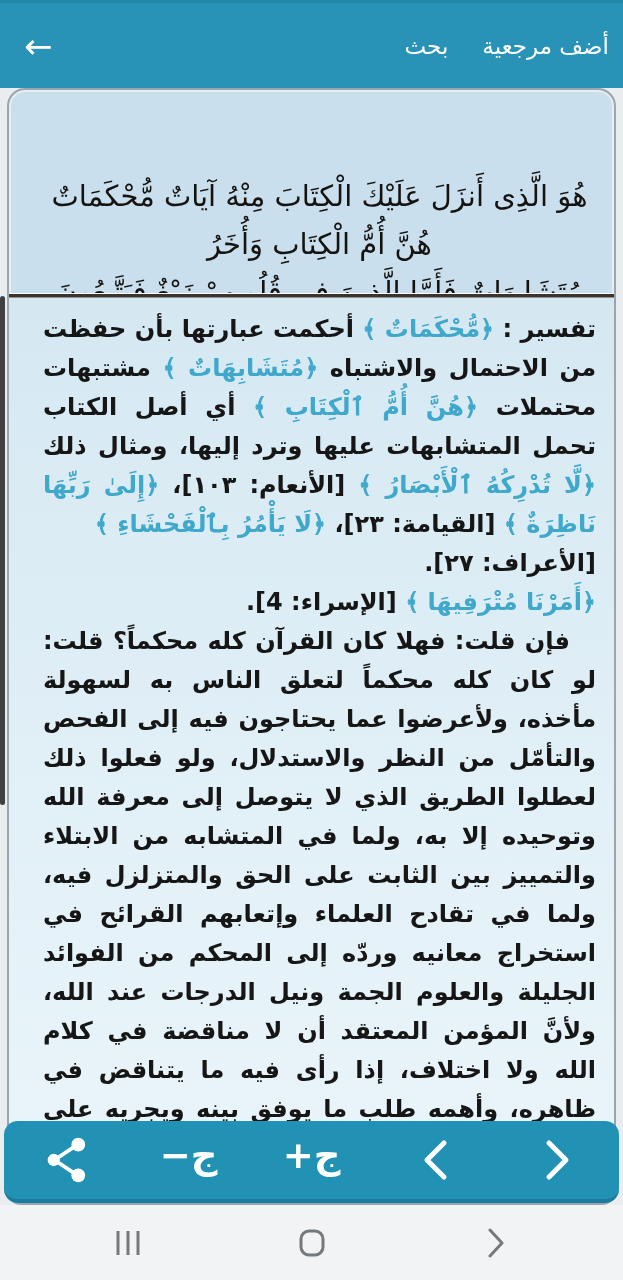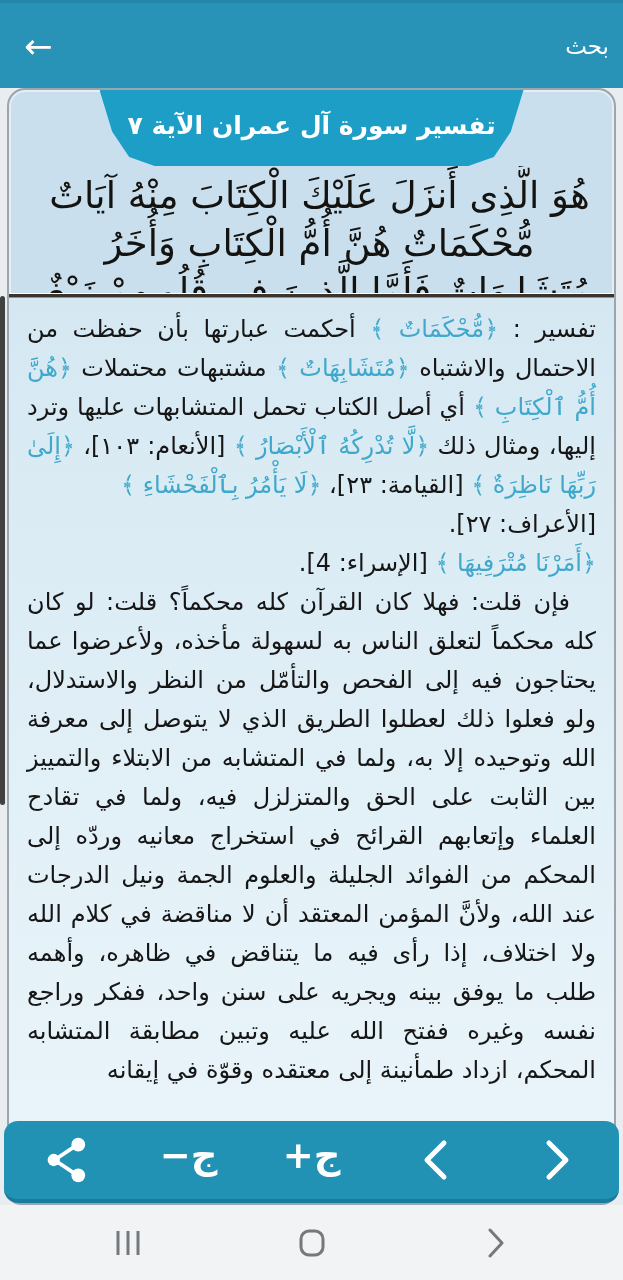--- a/index.html
+++ b/index.html
@@ -31,34 +31,34 @@
     position:absolute; top:0; left:50%; transform:translateX(-50%);
     width:424px; height:76px; background:#1d9ec6;
     clip-path: polygon(0% 0%, 100% 0%, 97% 55%, 93% 88%, 87% 100%, 13% 100%, 7% 88%, 3% 55%);
     display:flex; align-items:center; justify-content:center; z-index:6;
   }
   .header-tab .title { color:#fff; font-size:25px; font-weight:bold; padding-bottom:6px; }
   .verse {
     position:absolute; top:76px; left:0; right:0; height:151px;
     overflow:hidden; direction:rtl; text-align:center;
     font-family:"DejaVu Serif", serif;
-    font-size:37px; line-height:48px; color:#15130f;
+    font-size:29px; line-height:48px; color:#15130f;
     padding:6px 16px 0 32px;
   }
   .divider {
     position:absolute; top:203px; left:0; right:0; height:5px;
     background:#3a342c; border-top:1px solid #ffffff; border-bottom:1px solid #8b949b;
     z-index:6;
   }
   .tafsir {
     position:absolute; top:208px; left:0; right:0; bottom:0;
     background:linear-gradient(180deg,#d5e8f2 0%,#e2f0f7 55%,#eaf5fa 100%);
     direction:rtl; overflow:hidden;
-    padding:12px 18px 0 18px;
-    font-size:24px; font-weight:normal; color:#161616; line-height:39px;
+    padding:12px 18px 0 34px;
+    font-size:24px; font-weight:bold; color:#161616; line-height:39px;
   }
   .para { text-align:justify; }
   .para.center { text-align:right; }
   .para.indent { text-indent:26px; }
   .q { color:#3fa8cb; }
   
   .scroll-thumb {
     position:absolute; left:0; top:296px; width:5px; height:509px;
     background:#414141; border-radius:3px; z-index:7;
   }
@@ -82,28 +82,26 @@
   svg { display:block; }
 </style>
 </head>
 <body>
 
 <div class="topbar">
   <div class="back-btn">
     <span>←</span>
   </div>
   <div class="topbar-actions">
+    <span>أضف مرجعية</span>
     <span>بحث</span>
   </div>
 </div>
 
 <div class="card">
-  <div class="header-tab">
-    <span class="title">تفسير سورة آل عمران الآية ٧</span>
-  </div>
 
   <div class="verse">
     <div>هُوَ الَّذِى أَنزَلَ عَلَيْكَ الْكِتَابَ مِنْهُ آيَاتٌ مُّحْكَمَاتٌ هُنَّ أُمُّ الْكِتَابِ وَأُخَرُ</div>
     <div>مُتَشَابِهَاتٌ فَأَمَّا الَّذِينَ فِى قُلُوبِهِمْ زَيْغٌ فَيَتَّبِعُونَ مَا تَشَابَهَ مِنْهُ ابْتِغَاءَ الْفِتْنَةِ</div>
 
   </div>
 
   <div class="divider"></div>
 
   <div class="tafsir">

